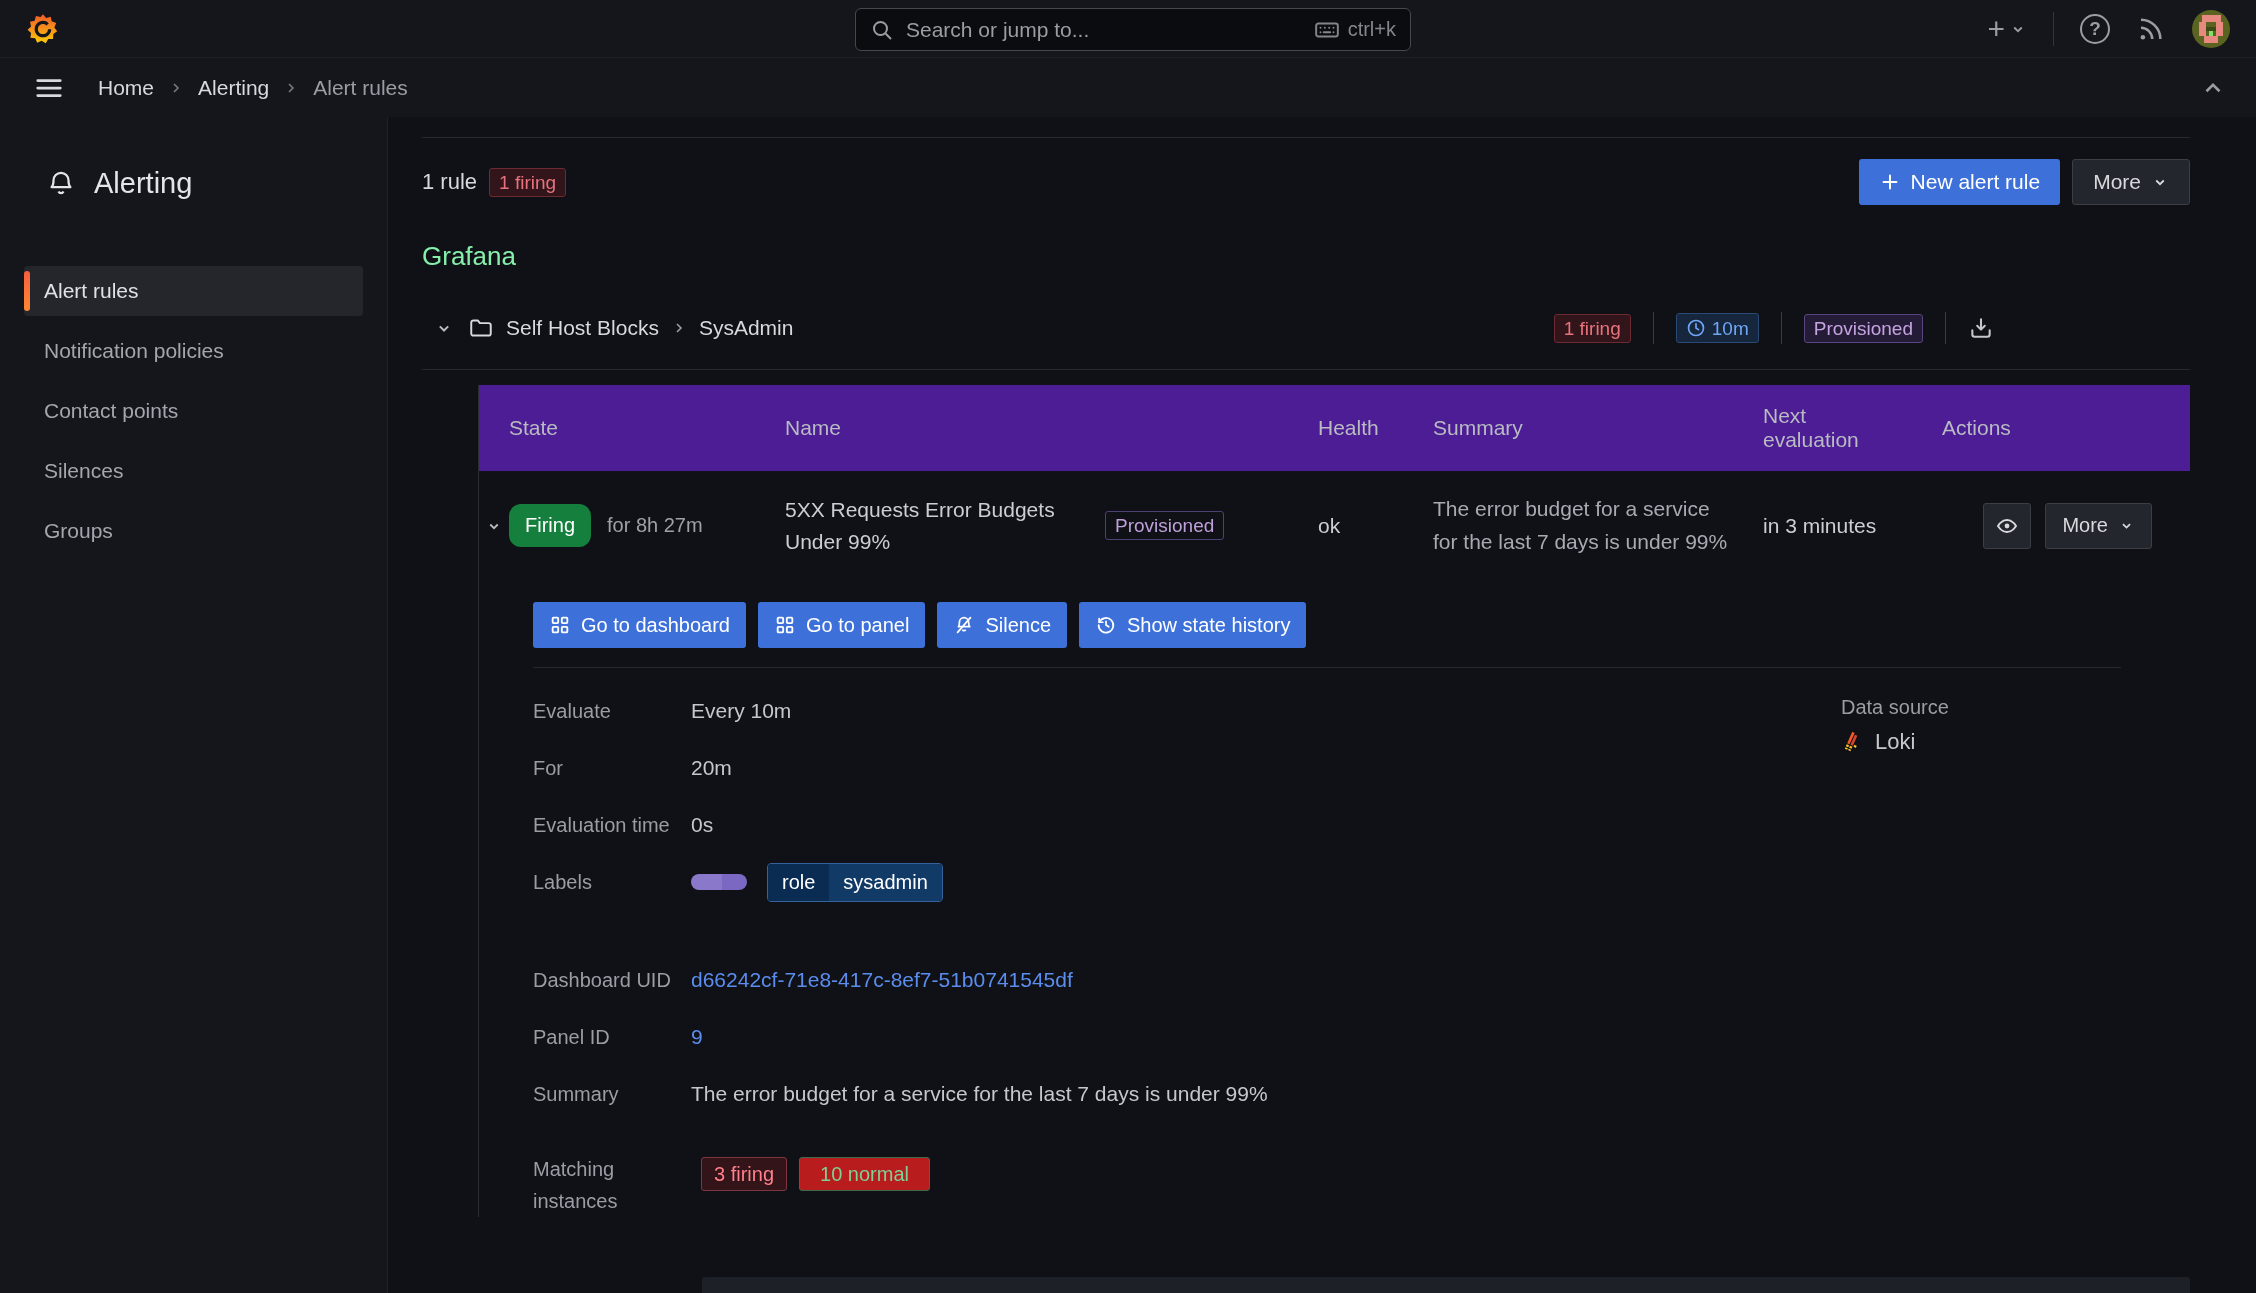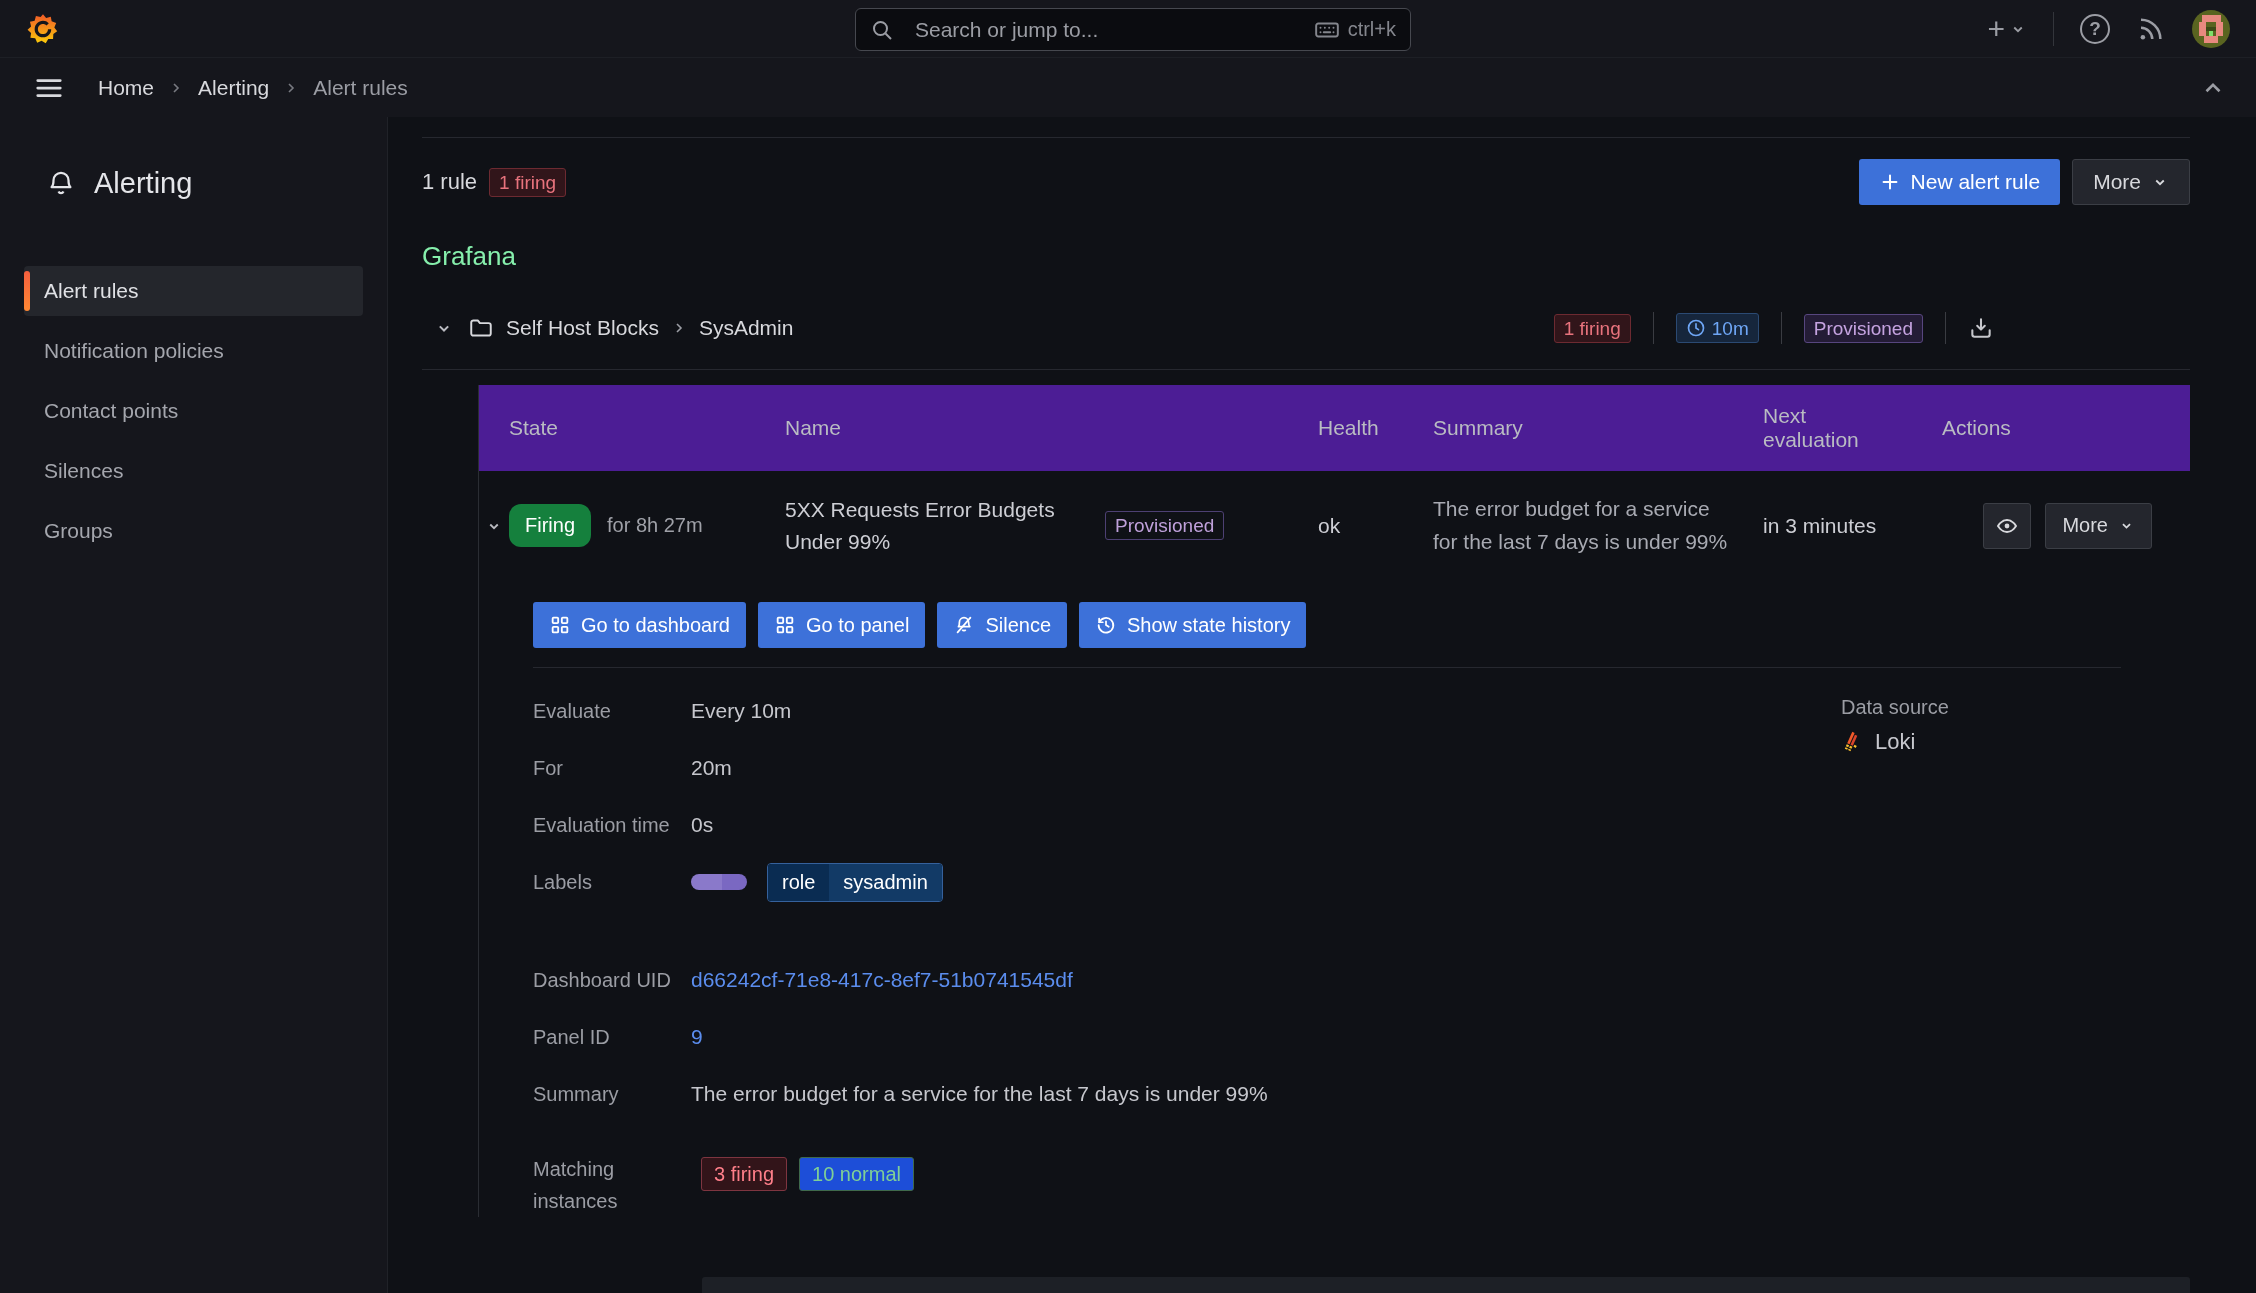--- a/index.html
+++ b/index.html
@@ -3,21 +3,21 @@
 <meta charset="utf-8">
 <style>
   * { margin:0; padding:0; box-sizing:border-box; }
   html,body { background:#0b0c10; }
   body { font-family:"Liberation Sans","DejaVu Sans",sans-serif; color:#d8d9dd; }
   .page { position:relative; width:2256px; height:1293px; background:#0f1116; overflow:hidden; }
 
   
   .topbar { position:relative; height:58px; background:#15161c; display:flex; align-items:center; padding:0 26px; border-bottom:1px solid #1d1f25; }
   .logo { width:34px; height:34px; flex:none; }
-  .searchbox { position:absolute; left:855px; top:8px; width:556px; height:43px; background:#0b0c10; border:1px solid #46484f; border-radius:6px; display:flex; align-items:center; padding:0 14px; cursor:text;gap:9px; }
+  .searchbox { position:absolute; left:855px; top:8px; width:556px; height:43px; background:#0b0c10; border:1px solid #46484f; border-radius:6px; display:flex; align-items:center; padding:0 14px; cursor:text; }
   .searchbox .ph { color:#9b9da4; font-size:21px; margin-left:12px; flex:1; }
   .kbd-hint { display:flex; align-items:center; gap:8px; color:#84868d; font-size:20px; }
   .top-right { margin-left:auto; display:flex; align-items:center; gap:26px; }
   .iconbtn { background:none; border:none; color:#9b9da4; display:flex; align-items:center; gap:4px; cursor:pointer; }
   .vdiv { width:1px; height:34px; background:#33353b; }
   .help-circle { width:30px; height:30px; border:2px solid #9b9da4; border-radius:50%; display:flex; align-items:center; justify-content:center; font-size:19px; font-weight:bold; color:#9b9da4; }
   .avatar { width:38px; height:38px; border-radius:50%; overflow:hidden; flex:none; cursor:pointer; }
 
   
   .crumbrow { height:59px; background:#15161c; display:flex; align-items:center; padding:0 30px; }
@@ -101,21 +101,21 @@
   .label-color-pill { width:56px; height:16px; border-radius:8px; background:linear-gradient(90deg,#8a79ca 0 55%,#7a68c2 55% 100%); }
   .kv-badge { display:flex; border:1px solid #35619c; border-radius:4px; overflow:hidden; font-size:20px; color:#fff; cursor:default; }
   .kv-badge .k { background:#0a2c52; padding:7px 14px; }
   .kv-badge .v { background:#123a66; padding:7px 14px; }
 
   .uid-section { margin-top:60px; }
   .matching-row { margin-top:40px; display:flex; align-items:flex-start; }
   .matching-label { width:158px; flex:none; font-size:20px; color:#9b9da4; line-height:1.6; }
   .matching-badges { display:flex; gap:12px; padding-top:4px; margin-left:10px; }
   .badge.firing-count { background:#321419; border:1px solid #7e3540; color:#ff7f8a; font-size:20px; padding:6px 12px; }
-  .badge.normal-count { background:#1d4ed8; border:1px solid #3f6a4c; color:#7fcf96; font-size:20px; padding:6px 12px; }
+  .badge.normal-count { background:#b91c1c; border:1px solid #3f6a4c; color:#7fcf96; font-size:20px; padding:6px 20px; }
 
   .bottom-strip { position:absolute; left:314px; bottom:0; width:1488px; height:16px; background:#1d2026; border-radius:3px 3px 0 0; }
 
   svg { display:block; }
 </style>
 </head>
 <body>
 
 <div class="page">
 

